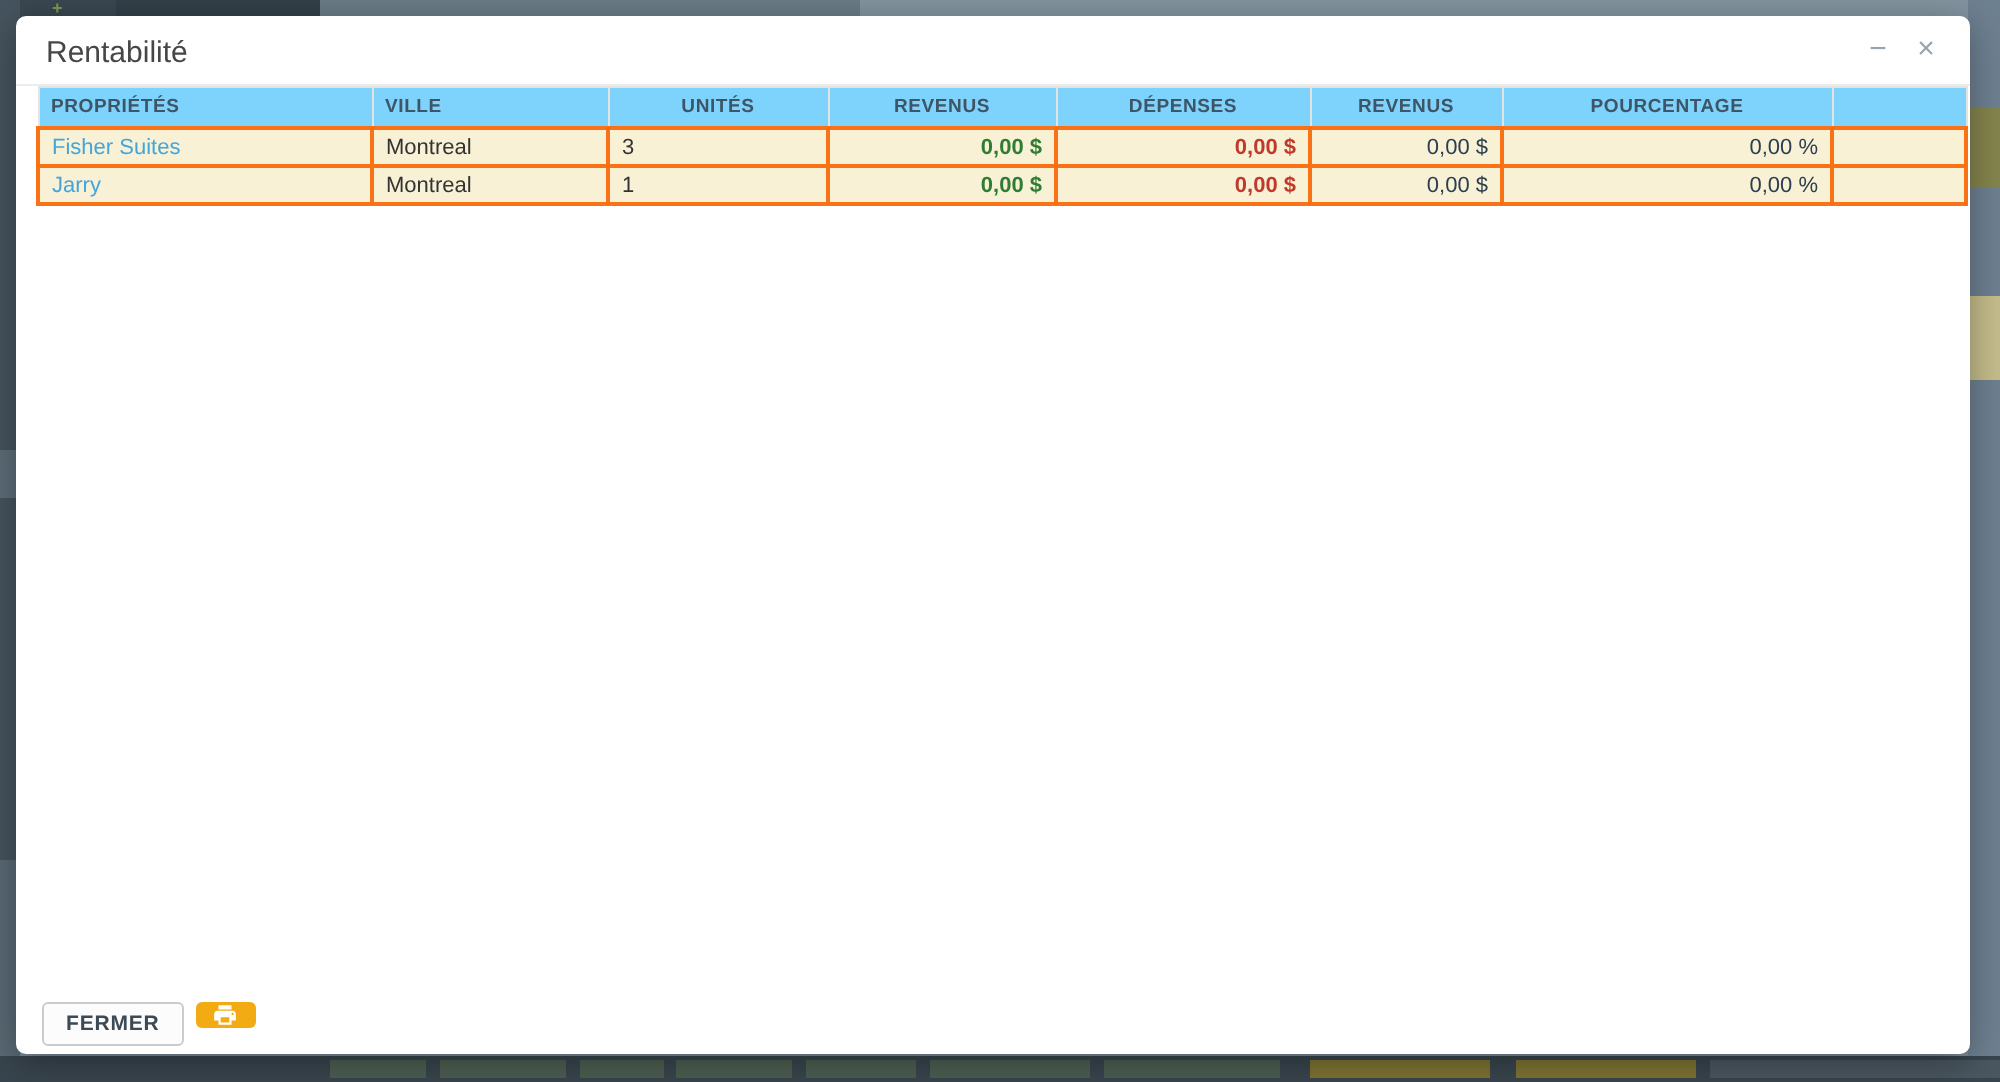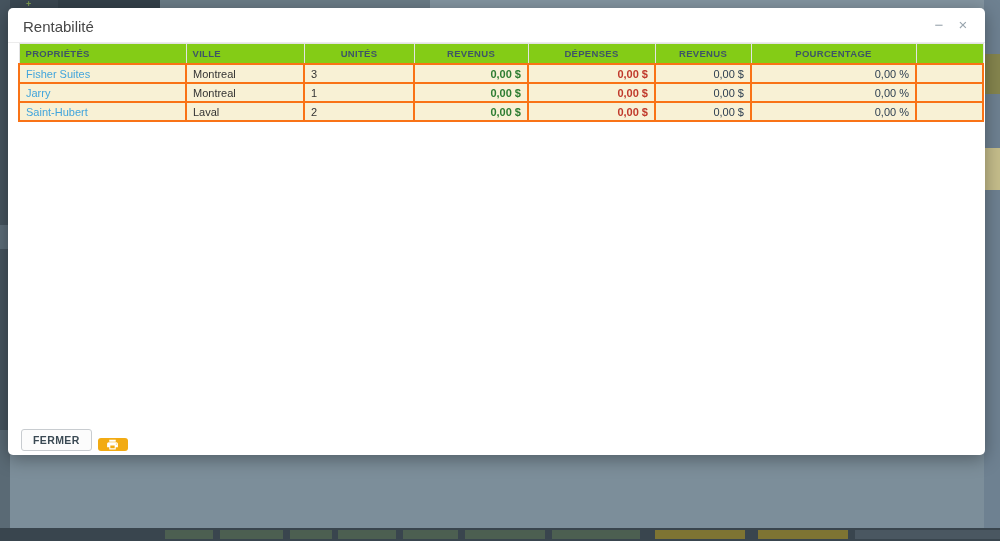--- a/index.html
+++ b/index.html
@@ -21,55 +21,55 @@
   .bd-right-olive   { right: 0; top: 54px; width: 16px; height: 40px; background: #85854e; }
   .bd-right-khaki   { right: 0; top: 148px; width: 16px; height: 42px; background: #c5bd8b; }
   .bd-bottom-strip  { left: 0; bottom: 0; width: 1000px; height: 13px; background: #39454e; }
   .bd-bottom-strip .blk { position: absolute; top: 2px; height: 9px; }
   .blk-green  { background: #4c5f51; }
   .blk-yellow { background: #7e7433; }
   .blk-gray   { background: #4a5761; }
 
   
   .modal {
-    position: absolute; left: 8px; top: 8px; width: 977px; height: 447px;
+    position: absolute; left: 8px; top: 8px; width: 977px; height: 519px;
     background: #ffffff; border-radius: 5px;
     box-shadow: 0 4px 18px rgba(0,0,0,0.35);
   }
   .modal-header { padding: 10px 16px 7px 15px; position: relative; border-bottom: 1px solid #ececec; }
   .modal-title { font-size: 15px; color: #474747; }
   .win-controls { position: absolute; right: 14px; top: 9px; display: flex; gap: 8px; align-items: center; }
   .win-btn { color: #98a4ad; font-size: 15px; width: 16px; height: 16px; line-height: 15px; text-align: center; cursor: pointer; }
   .modal-desc { padding: 8px 14px 7px 13px; font-size: 11.5px; color: #86909a; }
 
   
   .table-wrap { padding: 0 4px 0 10px; }
   table { width: 100%; border-collapse: collapse; table-layout: fixed; }
   th {
-    border: 1px solid #e3e3e3; background: #84cc16;
+    border: 1px solid #e3e3e3; background: #7dd3fc;
     font-size: 9.5px; font-weight: bold; color: #3e5567; letter-spacing: 0.3px;
     padding: 4px 6px; height: 19px; text-align: center; white-space: nowrap; overflow: hidden;
   }
   th.al { text-align: left; }
   td {
     border: 2px solid #f97316; background: #f8f1d5;
     font-size: 11px; color: #333; padding: 2px 6px; height: 19px;
     white-space: nowrap; overflow: hidden;
   }
   col.c1 { width: 167px; } col.c2 { width: 118px; } col.c3 { width: 110px; }
   col.c4 { width: 114px; } col.c5 { width: 127px; } col.c6 { width: 96px; }
   col.c7 { width: 165px; } col.c8 { width: 67px; }
   td.num { text-align: right; color: #2c3e50; }
   td.prop a { color: #42a5dc; text-decoration: none; cursor: pointer; }
   td.rev { text-align: right; color: #2e7d32; font-weight: bold; }
   td.exp { text-align: right; color: #c0392b; font-weight: bold; }
   td.units { text-align: left; }
 
   
-  .modal-footer { position: absolute; left: 13px; bottom: 4px; display: flex; gap: 6px; align-items: flex-end; }
+  .modal-footer { position: absolute; left: 13px; bottom: 4px; display: flex; gap: 6px; align-items: flex-start; }
   .btn-fermer {
     background: #fcfcfc; border: 1px solid #c8ccd0; border-radius: 3px;
     color: #3b4a54; font-size: 10.5px; font-weight: bold; letter-spacing: 0.4px;
     padding: 4px 11px; cursor: pointer; font-family: "Liberation Sans", sans-serif;
   }
   .btn-print {
     background: #f2ab13; border: none; border-radius: 3px; width: 30px;
     display: flex; align-items: center; justify-content: center; cursor: pointer;
   }
   .btn-print svg { width: 13px; height: 13px; fill: #ffffff; }
@@ -152,30 +152,20 @@
         <tr>
           <td class="prop"><a>Jarry</a></td>
           <td>Montreal</td>
           <td class="units">1</td>
           <td class="rev">0,00 $</td>
           <td class="exp">0,00 $</td>
           <td class="num">0,00 $</td>
           <td class="num">0,00 %</td>
           <td></td>
         </tr>
-        <tr>
-          <td class="prop"><a>Saint-Hubert</a></td>
-          <td>Laval</td>
-          <td class="units">2</td>
-          <td class="rev">0,00 $</td>
-          <td class="exp">0,00 $</td>
-          <td class="num">0,00 $</td>
-          <td class="num">0,00 %</td>
-          <td></td>
-        </tr>
       </tbody>
     </table>
   </div>
 
   <div class="modal-footer">
     <button class="btn-fermer">FERMER</button>
     <button class="btn-print">
       <span>
         <svg viewBox="0 0 24 24" width="13" height="13" style="display:block; fill:#fff;">
           <path d="M19 8H5c-1.66 0-3 1.34-3 3v6h4v4h12v-4h4v-6c0-1.66-1.34-3-3-3zm-3 11H8v-5h8v5zm3-7c-.55 0-1-.45-1-1s.45-1 1-1 1 .45 1 1-.45 1-1 1zm-1-9H6v4h12V3z"></path>

